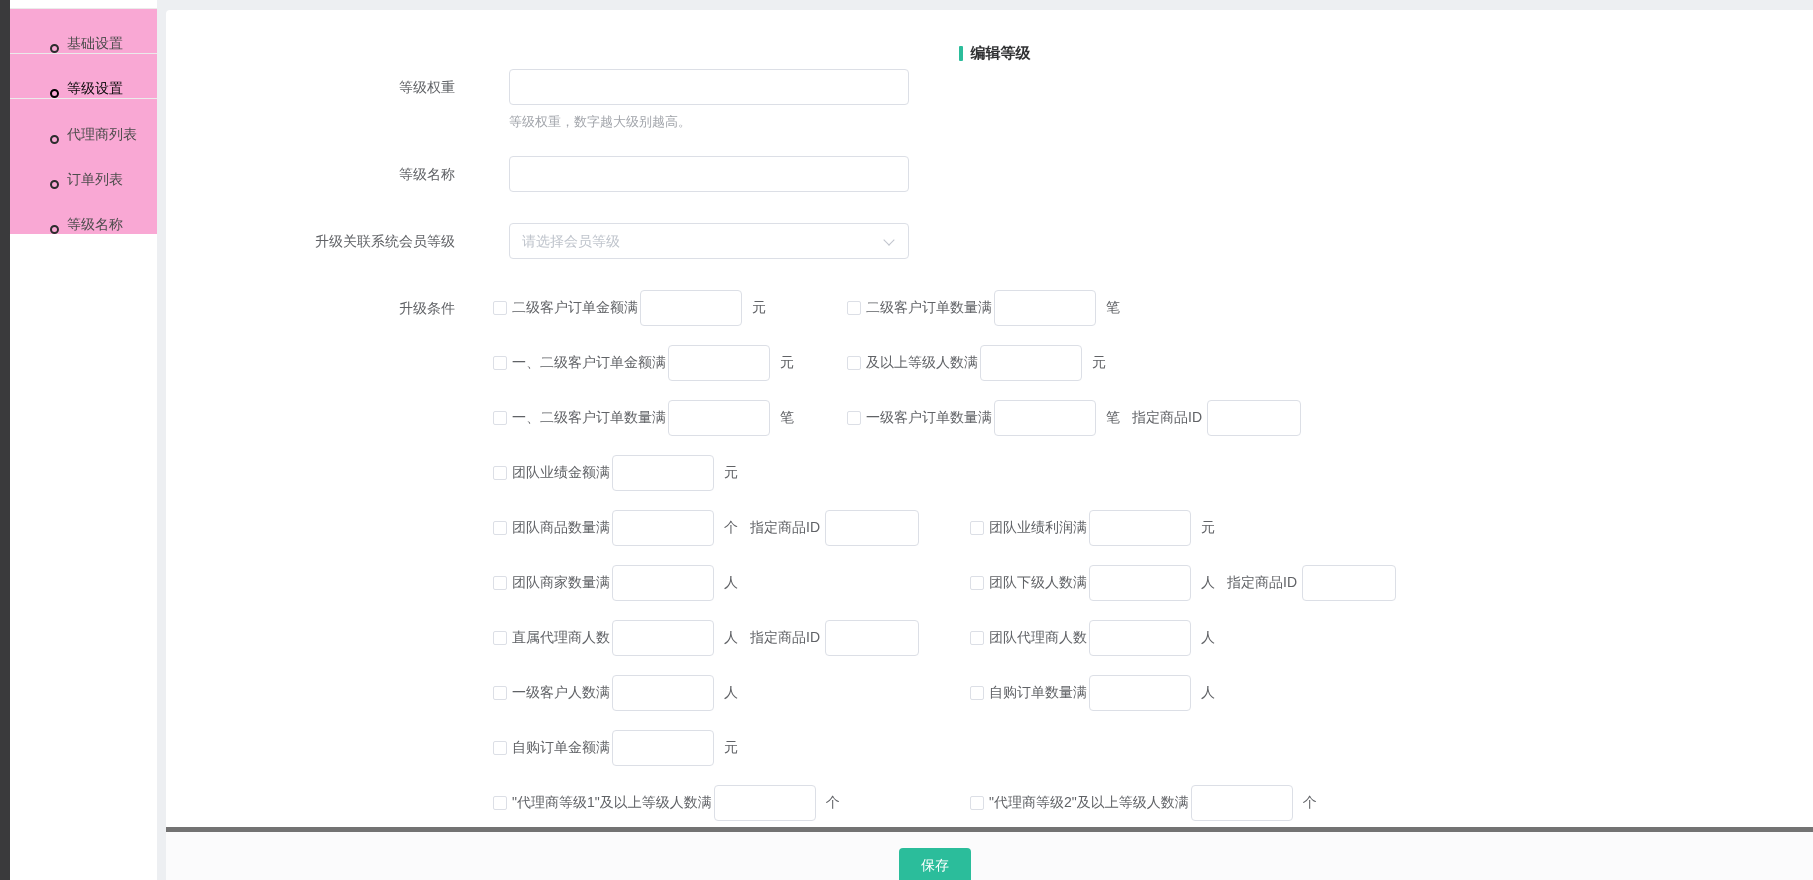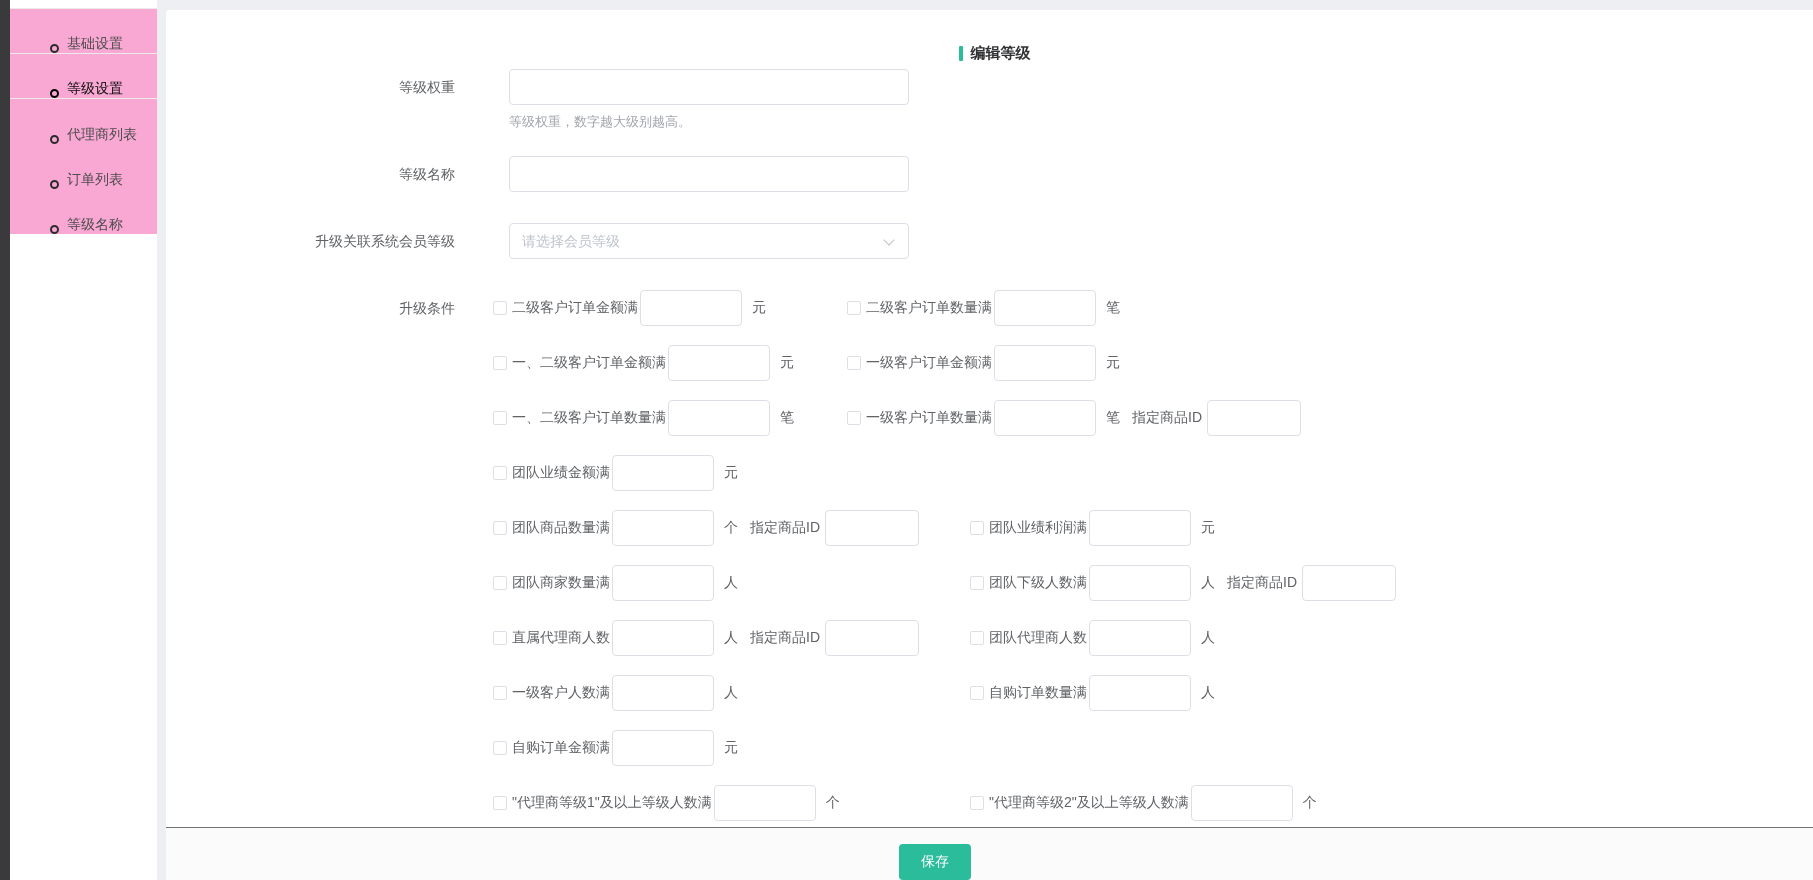--- a/index.html
+++ b/index.html
@@ -56,21 +56,21 @@
   .cond-input { width:102px; height:36px; border:1px solid #dcdfe6; border-radius:4px;
                 padding:0 8px; font-size:14px; color:#333; outline:none; background:#fff; }
   .cond-unit { margin-left:10px; font-size:14px; color:#606266; white-space:nowrap; }
   .extra-wrap { display:inline-flex; align-items:center; margin-left:12px; }
   .extra-label { font-size:14px; color:#606266; white-space:nowrap; margin-right:5px; }
   .extra-input { width:94px; height:36px; border:1px solid #dcdfe6; border-radius:4px;
                  padding:0 8px; font-size:14px; color:#333; outline:none; background:#fff; }
 
   
   .footer { position:absolute; left:0; right:0; top:817px; bottom:0; background:#fbfbfc;
-            border-top:1px solid #737373;text-decoration:underline; }
+            border-top:5px solid #737373;text-decoration:underline; }
   .save-button { position:absolute; left:733px; top:16px; width:72px; height:36px; border:none;
                  border-radius:4px; background:#2bbd9b; color:#ffffff; font-size:14px; cursor:pointer;
                  font-family:inherit; }
 </style>
 </head>
 <body>
 
 <div class="page">
   <div class="dark-rail"></div>
 
@@ -152,21 +152,21 @@
           <div class="cond-row row-narrow">
             <div class="cond-cell">
     <span class="checkbox"></span>
     <span class="cond-label">一、二级客户订单金额满</span>
     <input class="cond-input" type="text" style="">
     <span class="cond-unit">元</span>
 
   </div>
             <div class="cond-cell">
     <span class="checkbox"></span>
-    <span class="cond-label">一级客户订单金额满</span>
+    <span class="cond-label">及以上等级人数满</span>
     <input class="cond-input" type="text" style="">
     <span class="cond-unit">元</span>
 
   </div>
           </div>
           <div class="cond-row row-narrow">
             <div class="cond-cell">
     <span class="checkbox"></span>
     <span class="cond-label">一、二级客户订单数量满</span>
     <input class="cond-input" type="text" style="">

